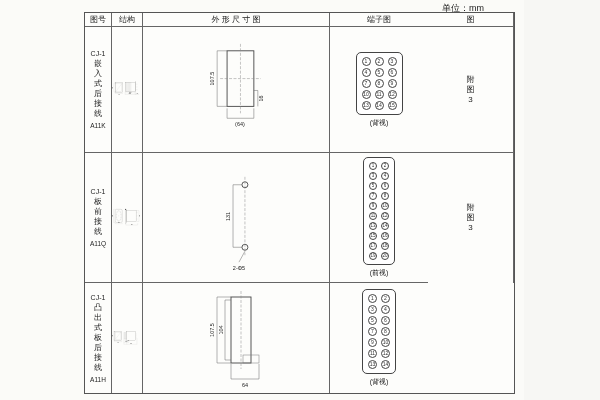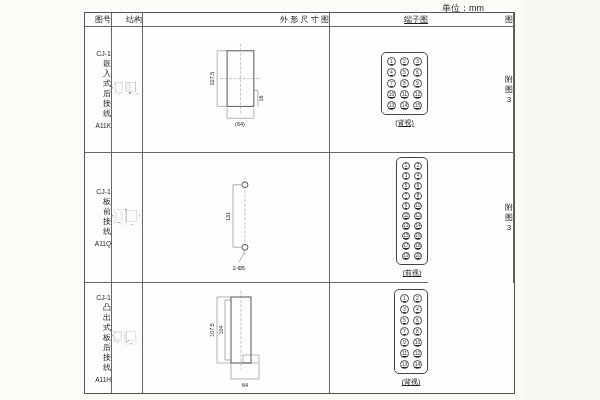--- a/index.html
+++ b/index.html
@@ -11,24 +11,24 @@
   .tbl {
     position:absolute; left:84px; top:12px;
     display:grid;
     grid-template-columns:27px 31px 187px 98px 86px;
     grid-template-rows:14px 126px 130px 110px;
     border:1px solid #555;
     background:#fdfdfb;
   }
   .cell {
     border-right:1px solid #666; border-bottom:1px solid #666;
-    display:flex; flex-direction:column; align-items:flex-end; justify-content:center;
+    display:flex; flex-direction:column; align-items:center; justify-content:center;
     overflow:hidden; position:relative;
   }
-  .cell.lc { border-right:none;text-decoration:underline; }
+  .cell.lc { border-right:none; }
   .cell.lr { border-bottom:none; }
   .hdr { font-size:8px; white-space:nowrap; }
   .vtext { font-size:8px; text-align:center; white-space:pre-line; line-height:1.25; }
   .model { font-size:7px; margin-bottom:2px; }
   .code  { font-size:6.5px; margin-top:3px; }
 
   svg.draw { display:block; width:100%; height:100%; }
   svg .ln   { stroke:#444; stroke-width:0.9; fill:none; }
   svg .thin { stroke:#777; stroke-width:0.5; fill:none; }
   svg .dim  { stroke:#666; stroke-width:0.5; fill:none; }

